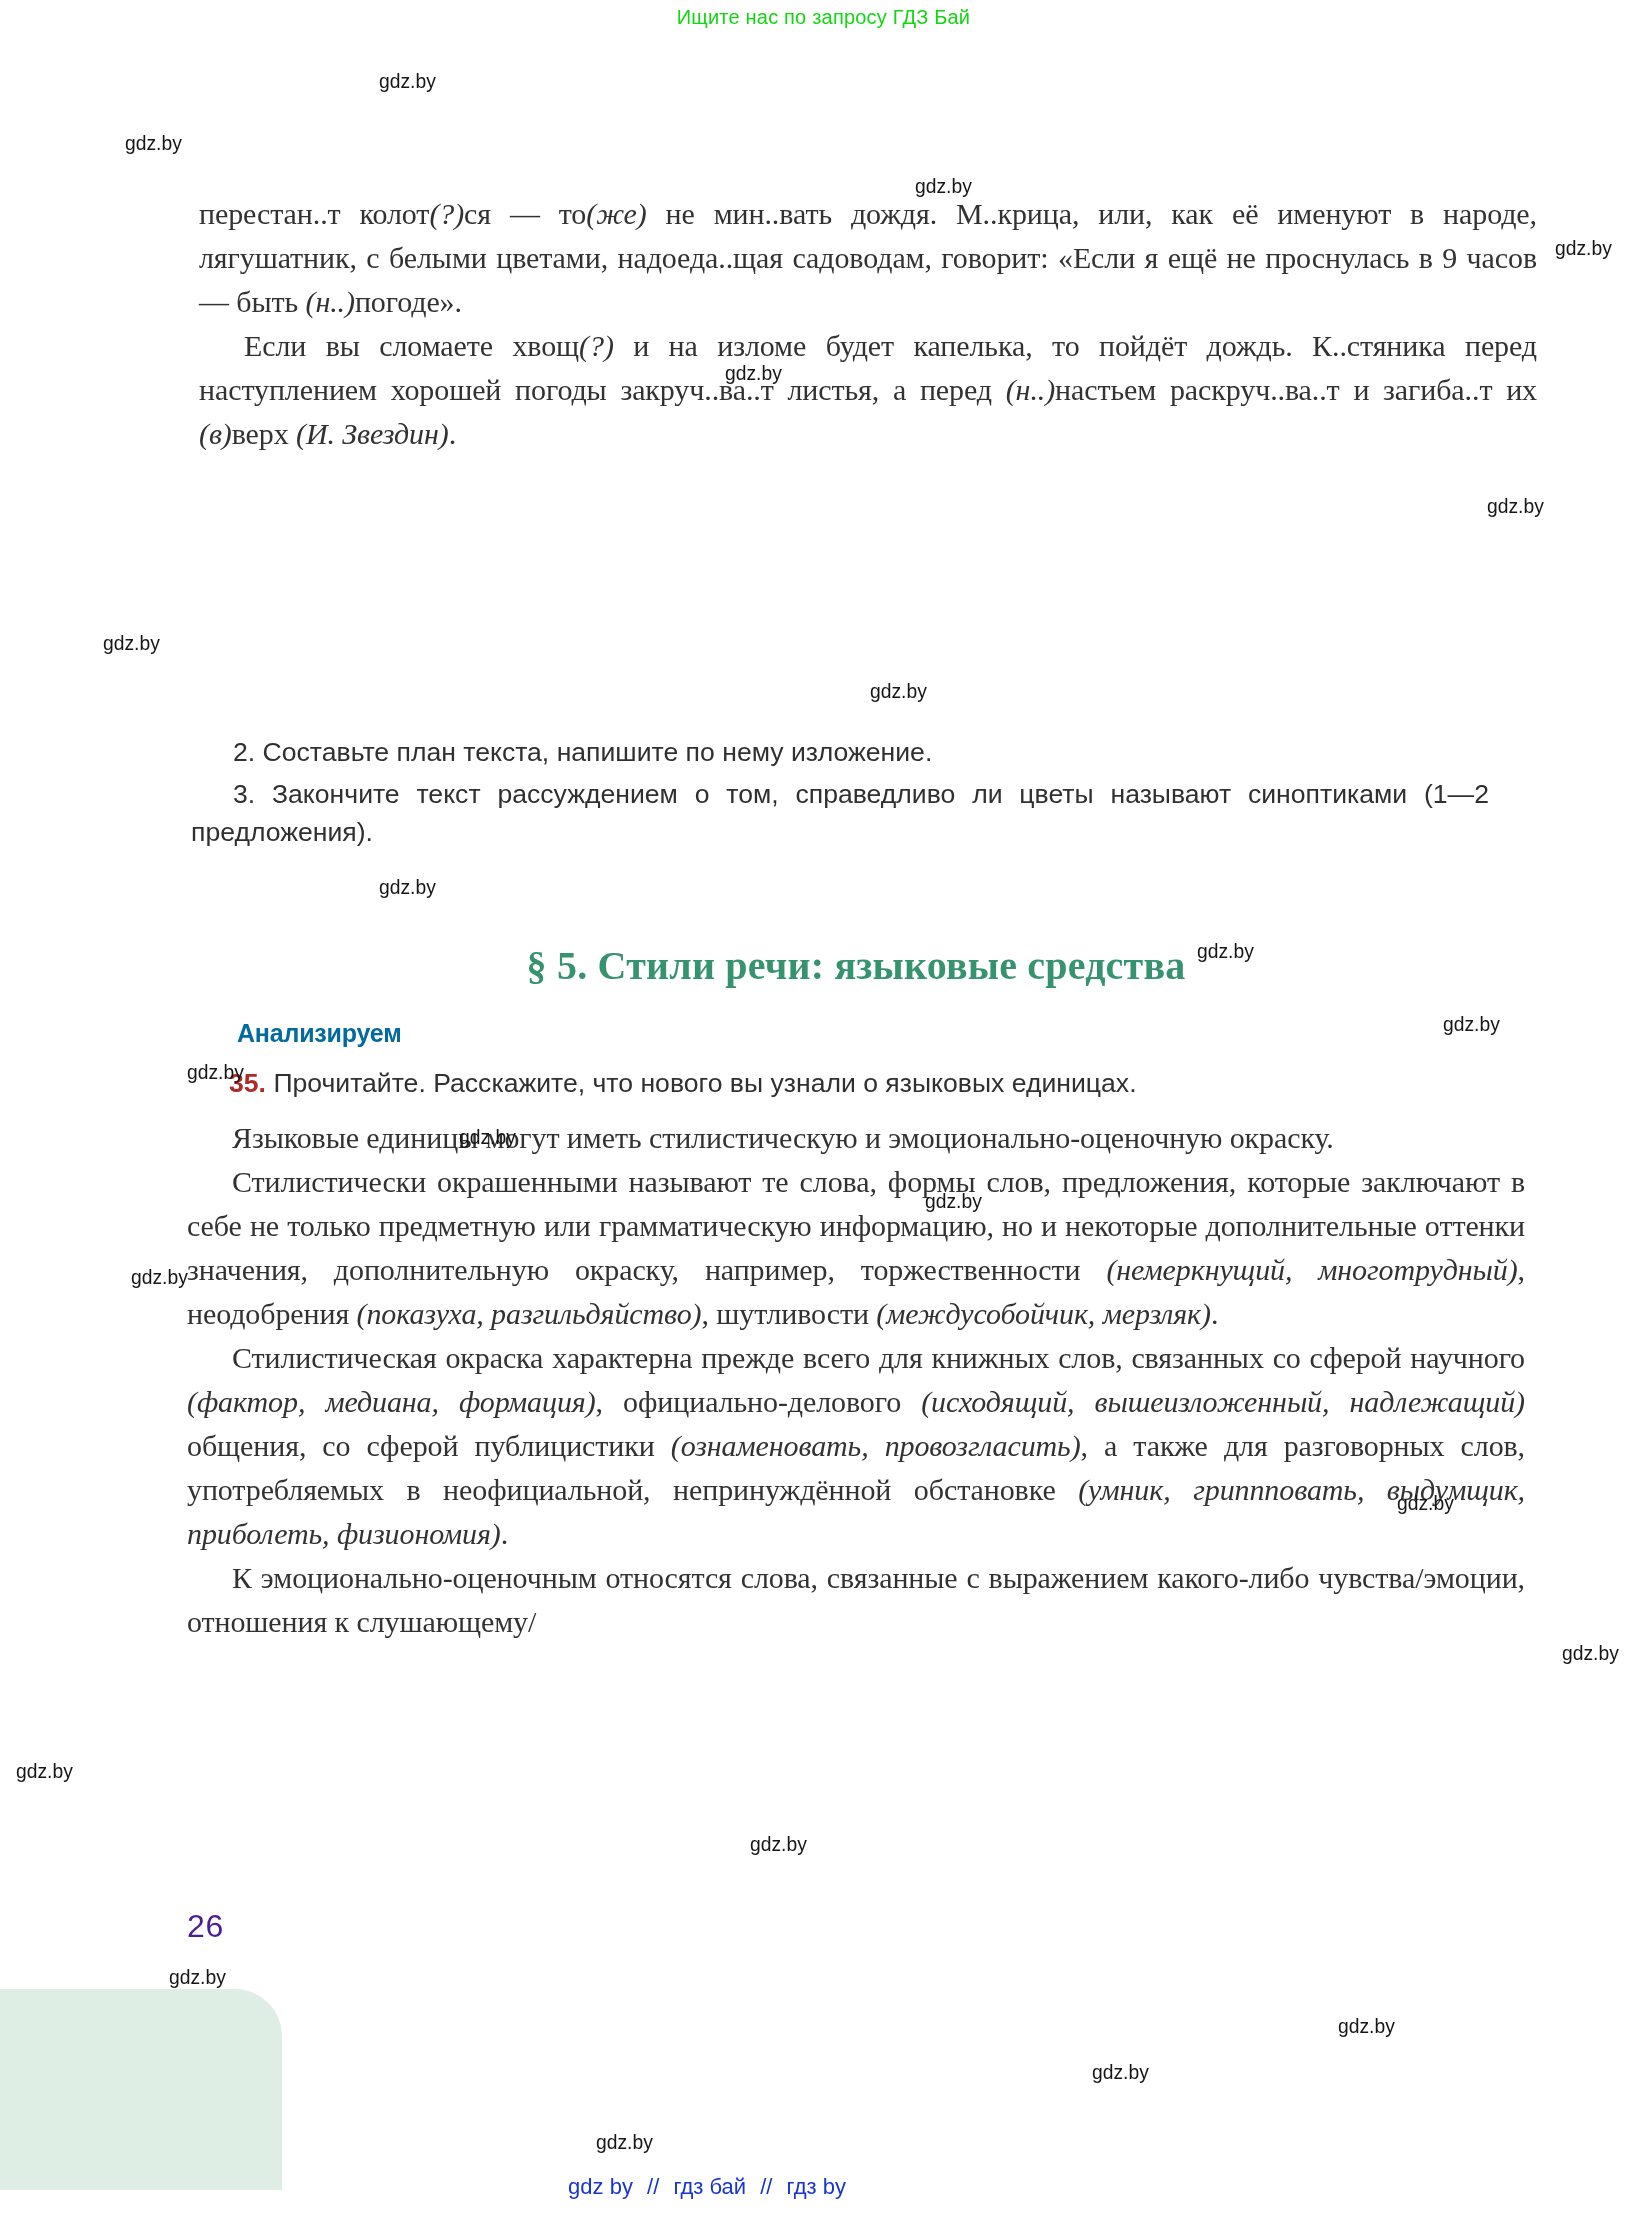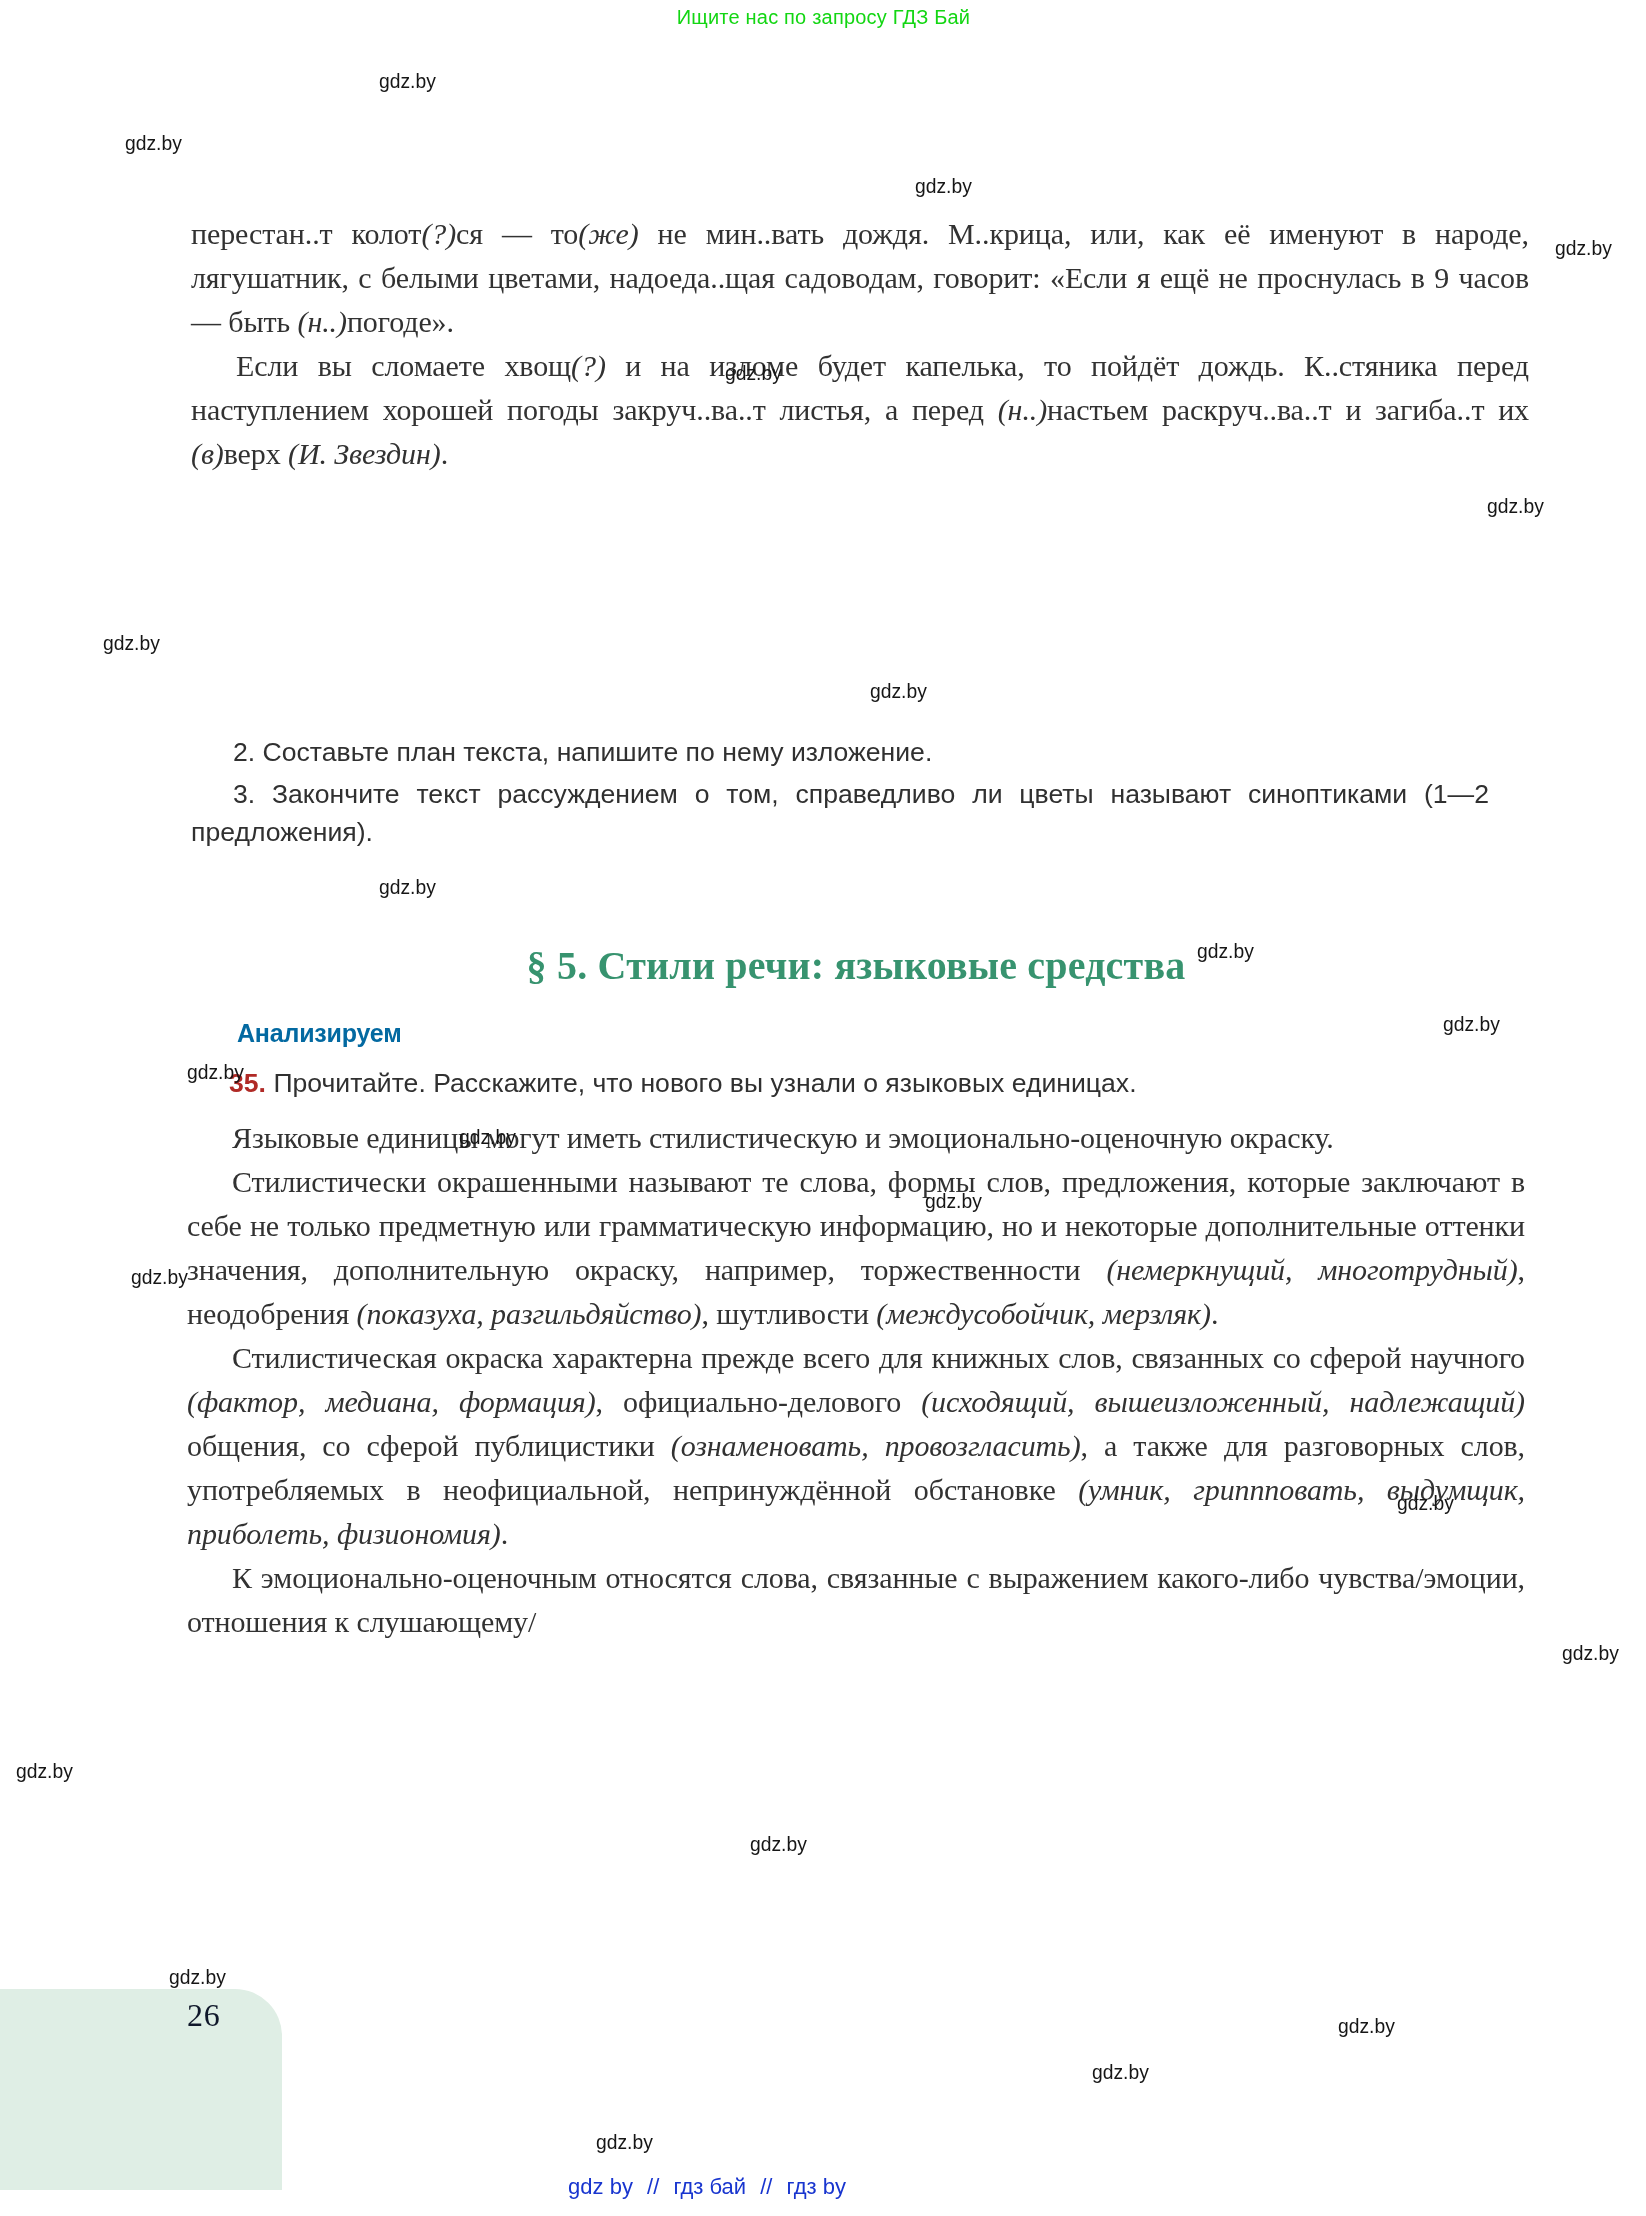--- a/index.html
+++ b/index.html
@@ -41,24 +41,24 @@
     height: 201px;
     background: #dfeee5;
     border-top-right-radius: 47px;
     border-bottom-right-radius: 0px;
   }
 
   
   .page-number {
     position: absolute;
     left: 187px;
-    top: 1997px;
-    font-family: Liberation Serif, serif;
+    top: 1908px;
+    font-family: Liberation Sans, sans-serif;
     font-size: 32px;
-    color: #0f172a;
+    color: #4c1d95;
     letter-spacing: 0.8px;
   }
 
   
   .content {
     position: absolute;
     left: 187px;
     top: 192px;
     width: 1338px;
   }
@@ -86,21 +86,21 @@
     font-family: "Liberation Sans", "DejaVu Sans", sans-serif;
     font-size: 26.6px;
     line-height: 38px;
     color: #303030;
     text-align: justify;
     text-align-last: left;
   }
   p.task.indent { text-indent: 42px; }
 
   
-  .blk-first        { position: absolute; left: 4px;   top: 0;    width: 1338px; margin-top: 20px; }
+  .blk-first        { position: absolute; left: 12px;   top: 0;    width: 1338px; }
   .blk-tasks        { position: absolute; left: 0;   top: 537px; width: 1306px; }
 
   
   .section-heading {
     position: absolute;
     left: 0;
     top: 750px;
     width: 1338px;
     text-align: center;
     font-family: "Liberation Serif", "DejaVu Serif", serif;

